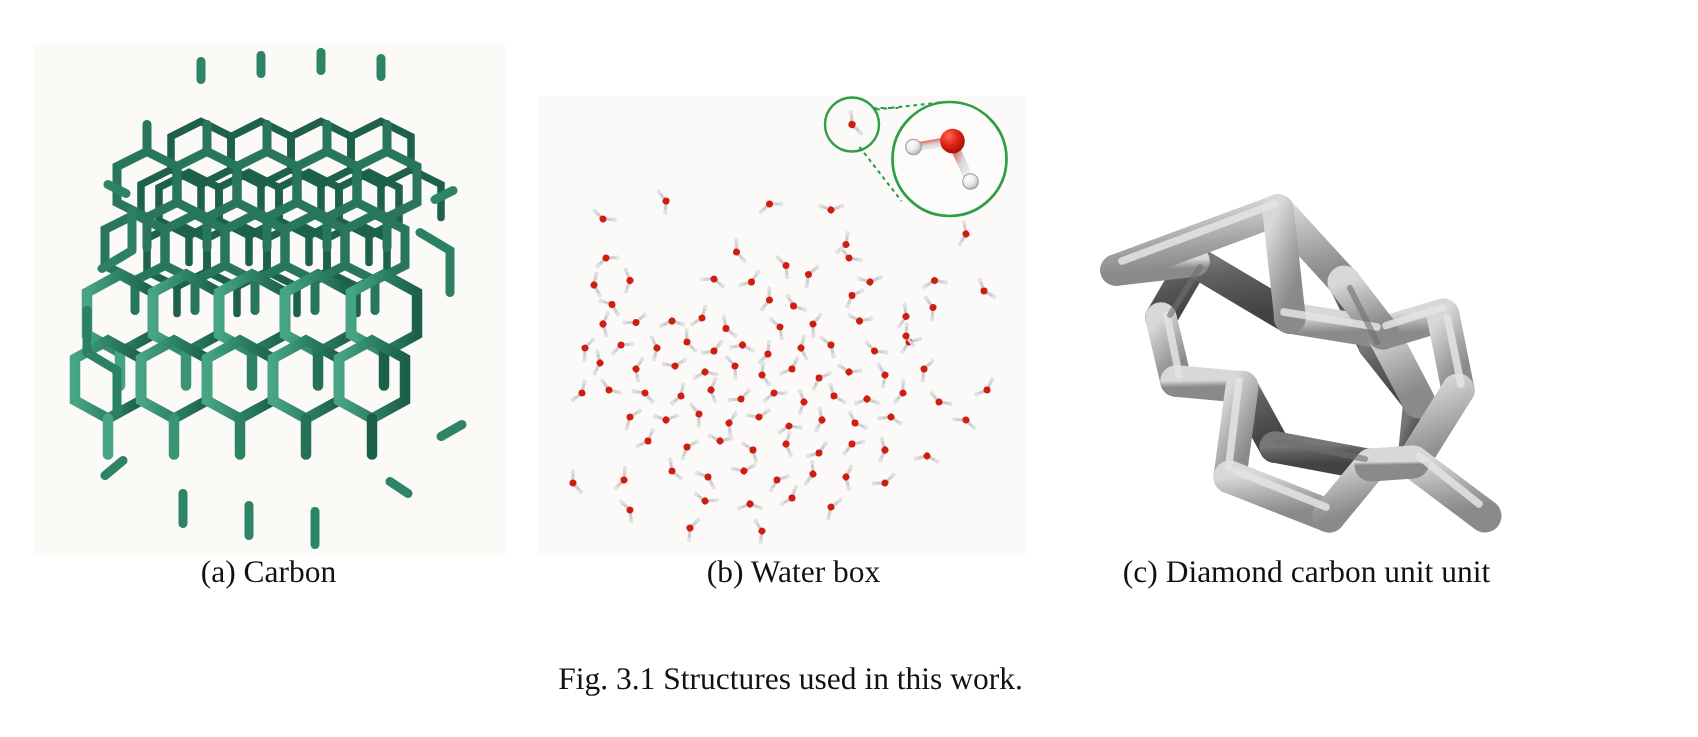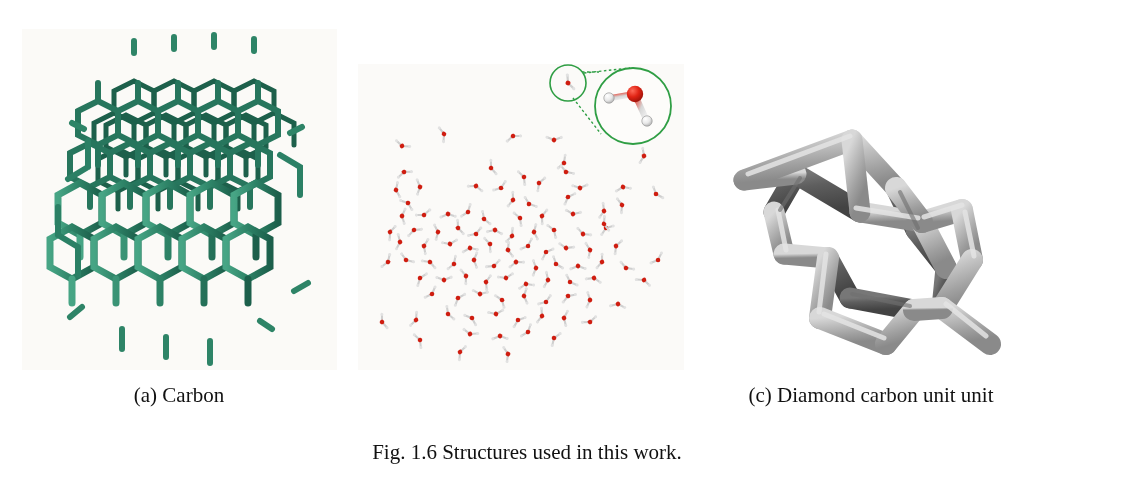--- a/index.html
+++ b/index.html
@@ -45,21 +45,21 @@
     background: #ffffff;
   }
   .panel svg {
     display: block;
     width: 100%;
     height: 100%;
   }
   .caption-row {
     position: absolute;
     left: 0;
-    top: 381px;
+    top: 367px;
     width: 1132px;
     height: 28px;
   }
   .subcaption {
     position: absolute;
     top: 0;
     font-size: 21px;
     line-height: 28px;
     white-space: nowrap;
     text-align: center;
@@ -402,18 +402,19 @@
           <path d="M100 116 L80 148"></path>
           <path d="M152 232 L210 244"></path>
           <path d="M200 130 L218 166"></path>
         </g>
       </g>
     </svg>
   </div>
 
   <div class="caption-row">
     <div class="subcaption subcaption-a">(a) Carbon</div>
+    <div class="subcaption subcaption-b">(b) Water box</div>
     <div class="subcaption subcaption-c">(c) Diamond carbon unit unit</div>
   </div>
 
-  <div class="figure-caption">Fig. 1.6 Structures used in this work.</div>
+  <div class="figure-caption">Fig. 3.1 Structures used in this work.</div>
 
 </div>
 
 </body></html>

